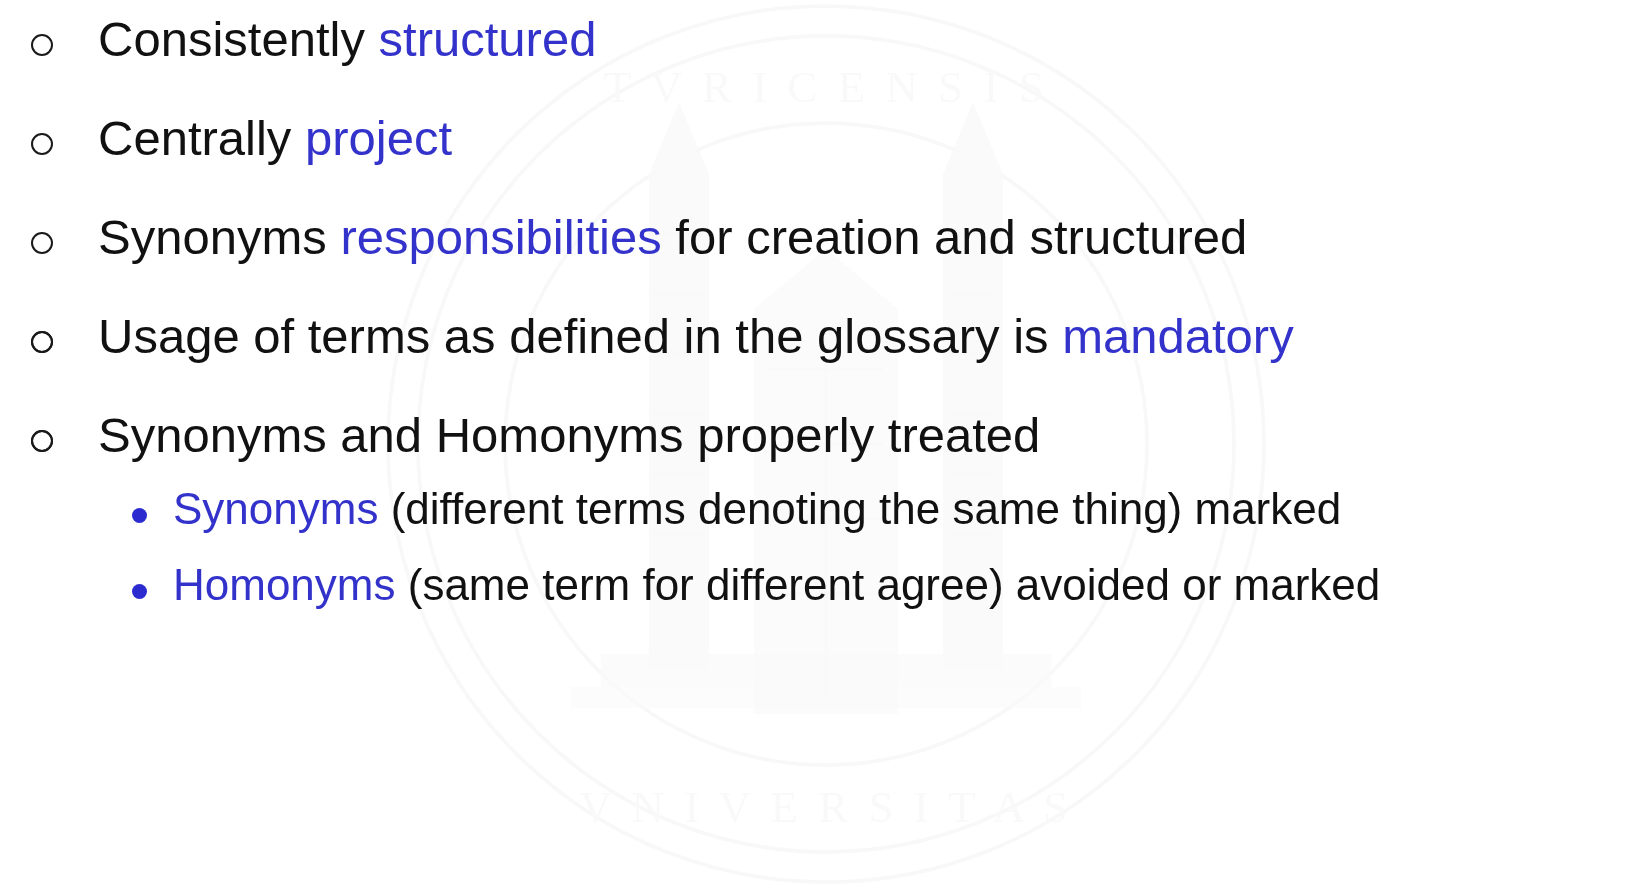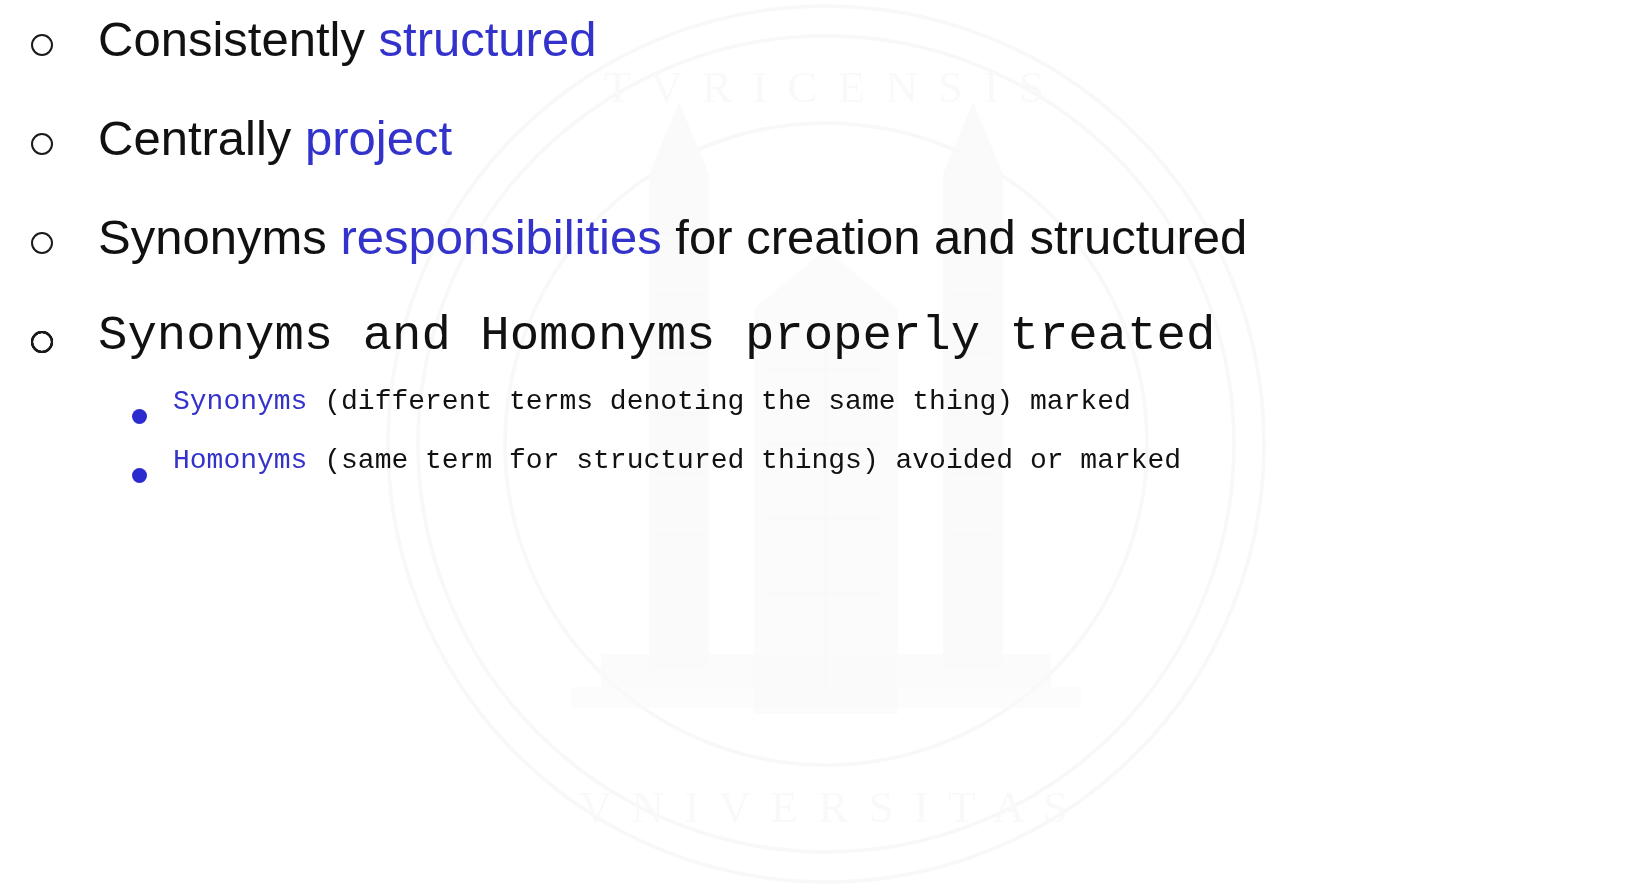--- a/index.html
+++ b/index.html
@@ -47,21 +47,20 @@
   li.item1 {
     position: relative;
     padding-left: 80px;
     margin: 0 0 47px 0;
     font-size: 49px;
     line-height: 1.06;
     white-space: nowrap;
   }
   li.item1:last-child {
     margin-bottom: 18px;
-    font-family: Liberation Mono, monospace;
   }
 
   
   li.item1 > .bullet {
     position: absolute;
     left: 13px;
     top: 20px;
     width: 22px;
     height: 22px;
     border: 2.5px solid #1a1a1a;
@@ -72,21 +71,21 @@
   ul.level2 {
     list-style: none;
     margin: 24px 0 0 0;
     padding: 0;
   }
 
   li.item2 {
     position: relative;
     padding-left: 75px;
     margin: 0 0 30px 0;
-    font-size: 28px;
+    font-size: 44px;
     line-height: 1.06;
     white-space: nowrap;
   }
   li.item2:last-child {
     margin-bottom: 0;
   }
 
   
   li.item2 > .bullet {
     position: absolute;
@@ -138,20 +137,20 @@
     <text x="300" y="552" text-anchor="middle">V N I V E R S I T A S</text>
   </g>
 </svg>
 
 <div class="slide">
   <ul class="level1">
       <li class="item1"><span class="bullet"></span><span><span class="txt">Consistently </span><span class="hl">structured</span></span></li>
       <li class="item1"><span class="bullet"></span><span><span class="txt">Centrally </span><span class="hl">project</span></span></li>
       <li class="item1"><span class="bullet"></span><span><span class="txt">Synonyms </span><span class="hl">responsibilities</span><span class="txt"> for creation and structured</span></span></li>
       <li class="item1"><span class="bullet"></span></li>
-      <li class="item1"><span class="bullet"></span></li>
+      <li class="item1"><span class="bullet"></span><span><span class="txt">Usage of terms as defined in the glossary is </span><span class="hl">mandatory</span></span></li>
       <li class="item1"><span class="bullet"></span></li>
       <li class="item1"><span class="bullet"></span><span><span class="txt">Synonyms and Homonyms properly treated</span></span><ul class="level2">
           <li class="item2"><span class="bullet"></span><span><span class="hl">Synonyms</span><span class="txt"> (different terms denoting the same thing) marked</span></span></li>
-          <li class="item2"><span class="bullet"></span><span><span class="hl">Homonyms</span><span class="txt"> (same term for structured things) avoided or marked</span></span></li>
+          <li class="item2"><span class="bullet"></span><span><span class="hl">Homonyms</span><span class="txt"> (same term for different agree) avoided or marked</span></span></li>
         </ul></li>
     </ul>
 </div>
 
 </body></html>

